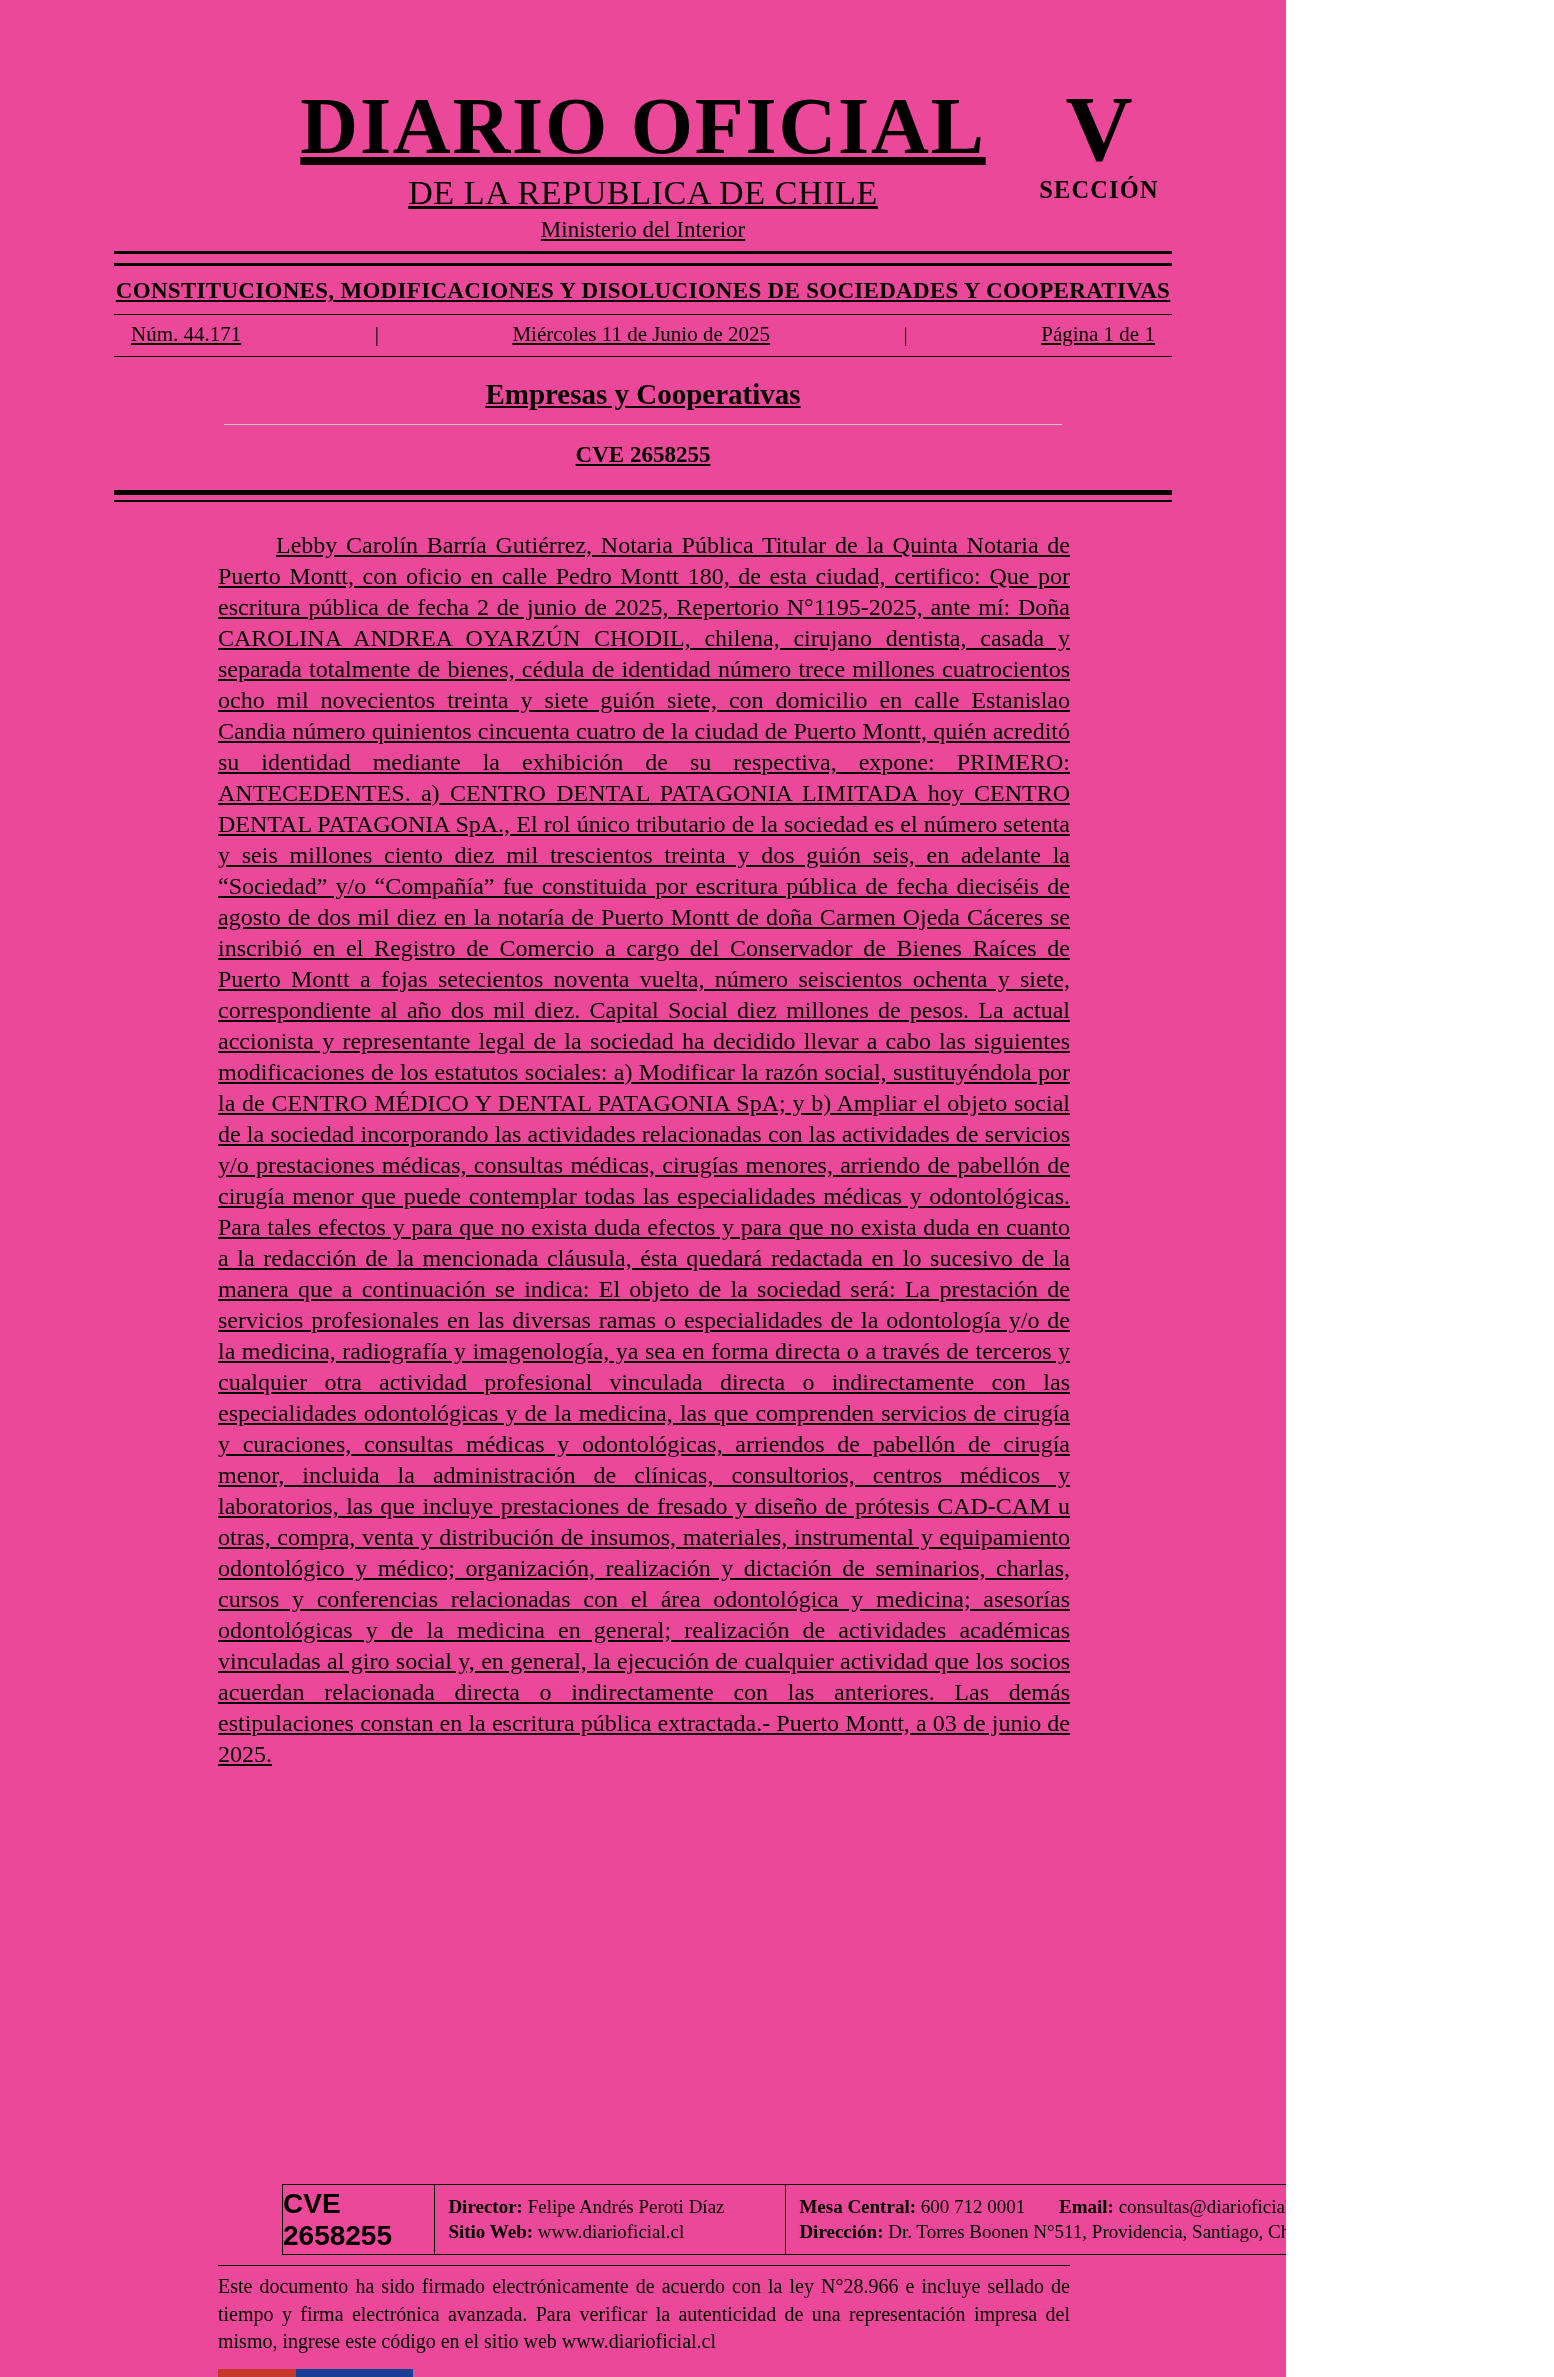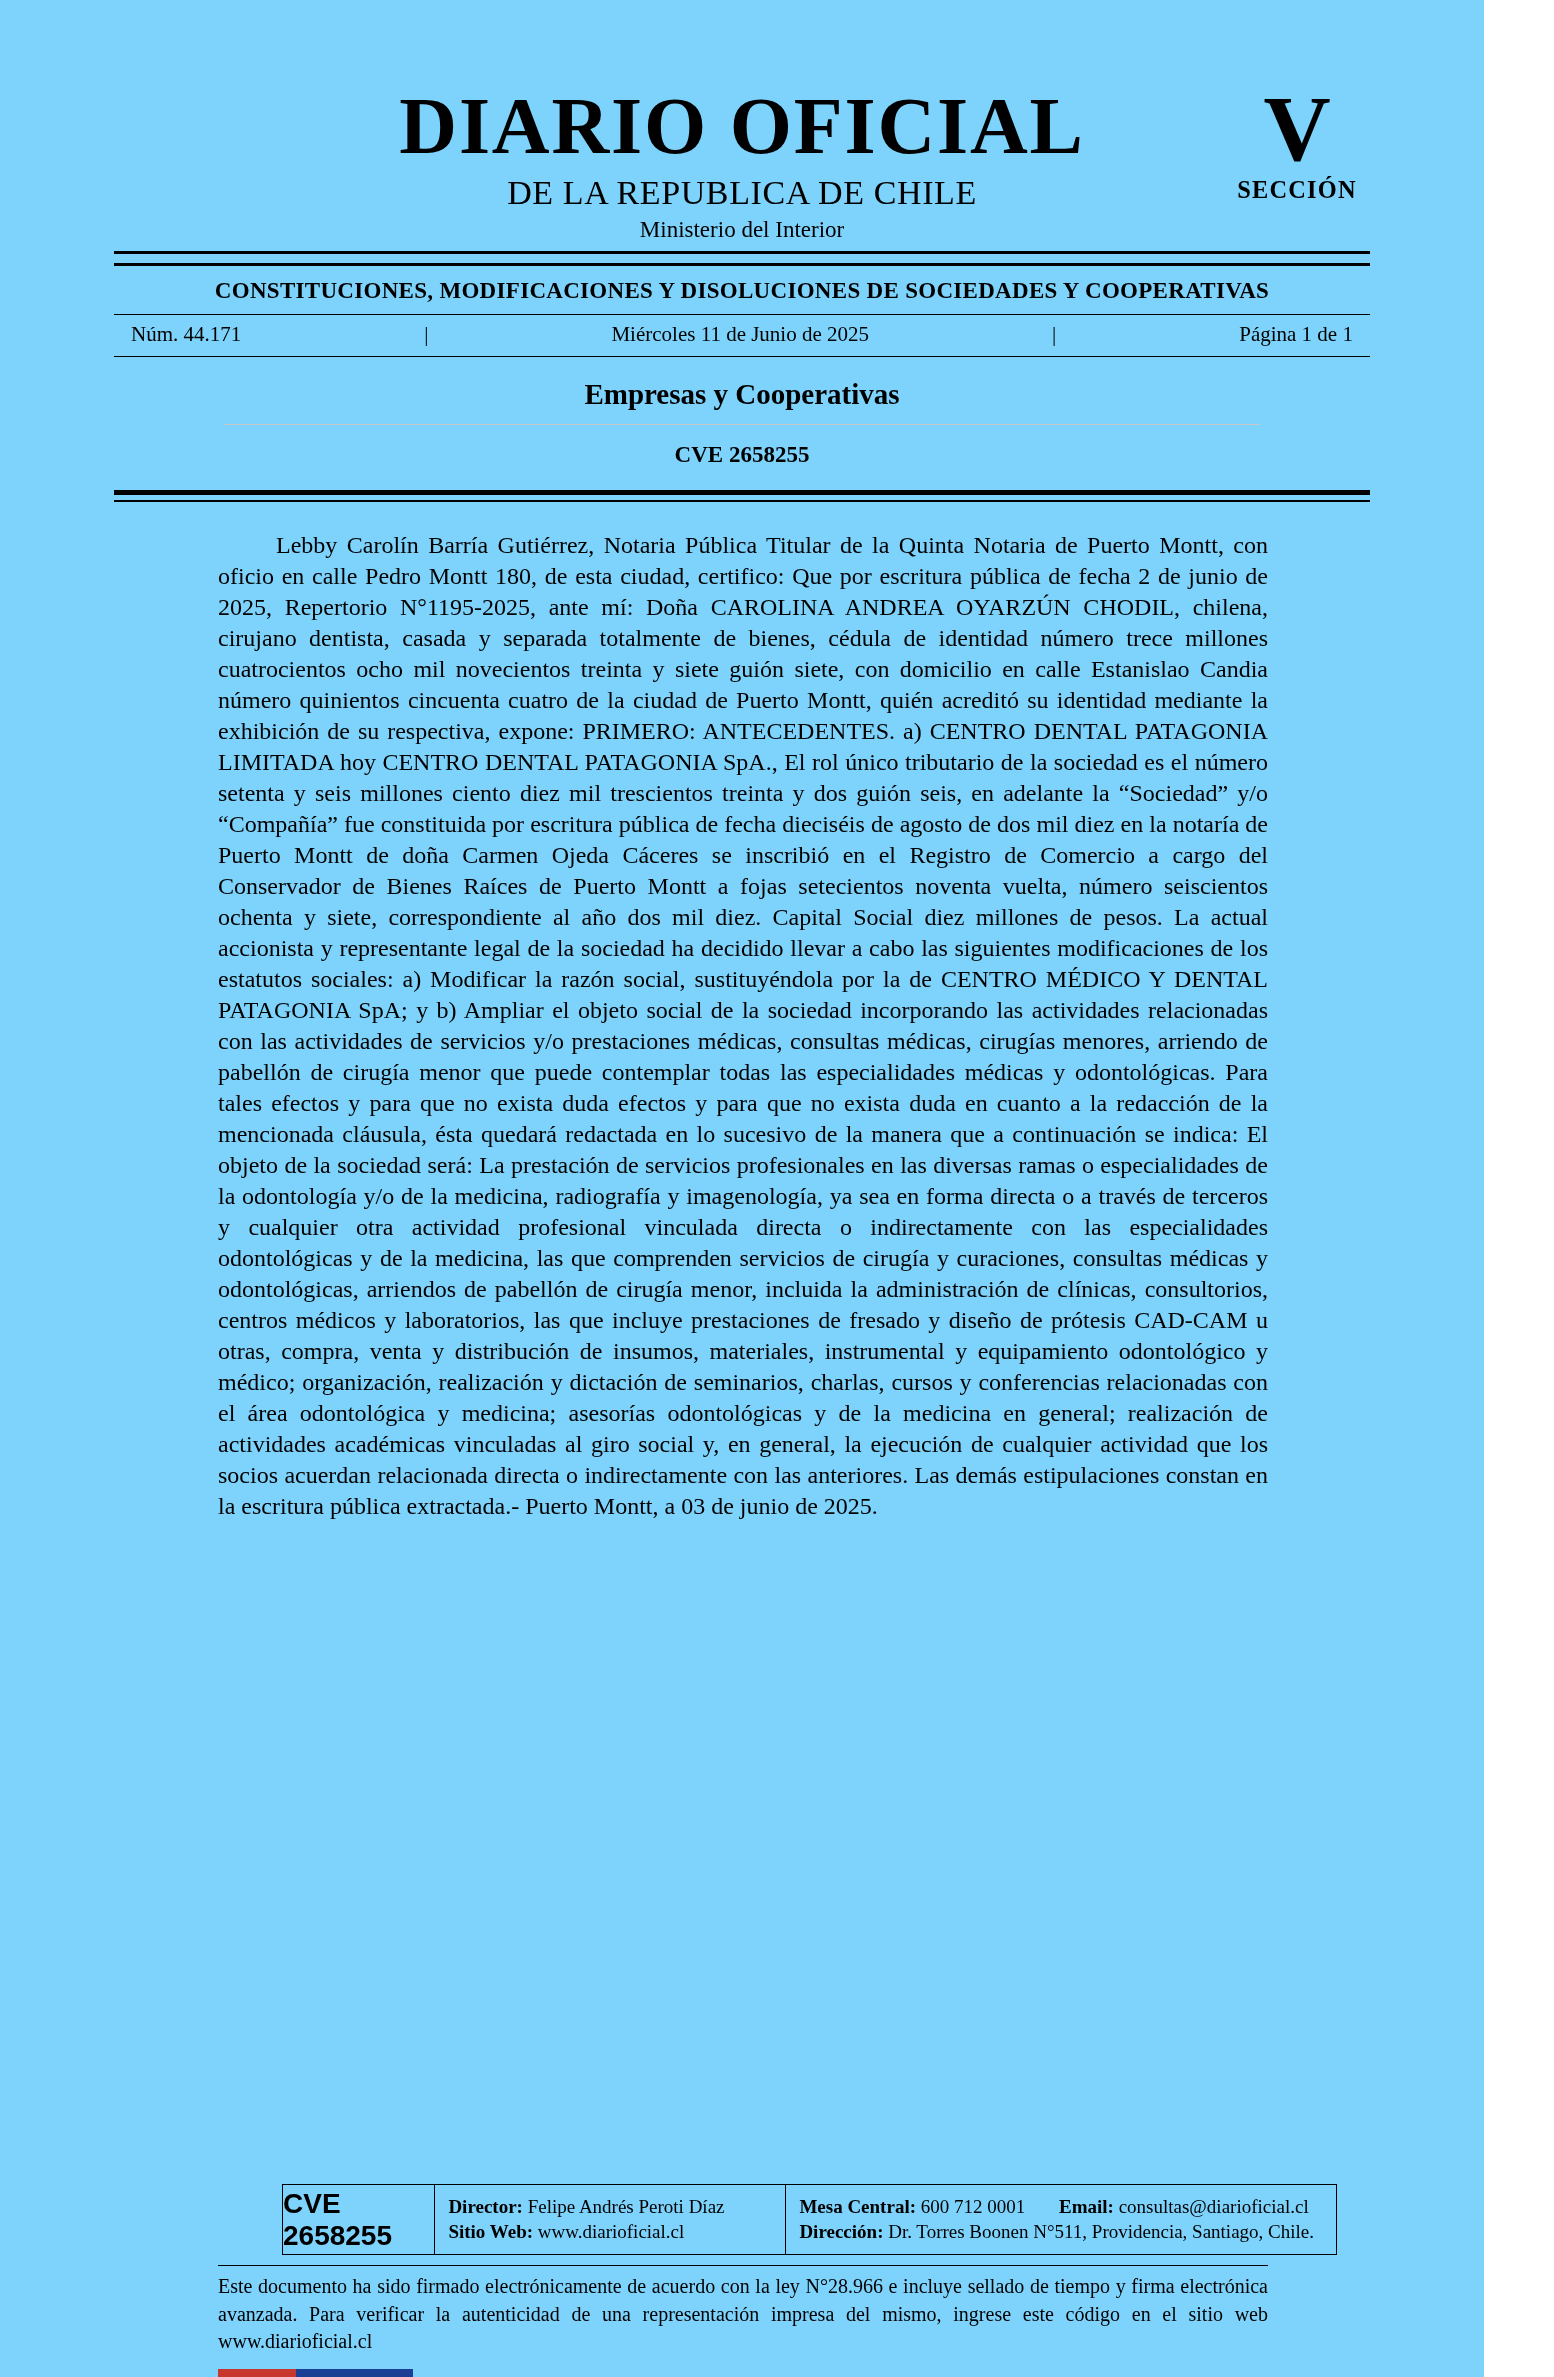--- a/index.html
+++ b/index.html
@@ -1,18 +1,18 @@
 <!DOCTYPE html>
 <html style="font-size:9.8px"><head>
 <meta charset="utf-8">
 <style>
   * { margin:0; padding:0; box-sizing:border-box; }
   html, body { background:#ffffff; }
   body { width:1554px; height:2377px; font-family:"Liberation Serif", serif; color:#000; }
-  .page { position:relative; width:1484px; height:2377px; background:#7dd3fc; overflow:hidden; }
+  .page { position:relative; width:1286px; height:2377px; background:#ec4899; overflow:hidden;text-decoration:underline; }
 
   
   .masthead { position:relative; margin:0 114px; padding-top:84px; text-align:center; }
   .masthead-title { font-size:80px; font-weight:bold; letter-spacing:1.8px; line-height:1.05; }
   .masthead-subtitle { font-size:34px; margin-top:6px; letter-spacing:0.6px; }
   .masthead-ministry { font-size:23px; margin-top:4.9px; }
   .section-box { position:absolute; top:85px; right:0; width:146px; text-align:center; }
   .section-letter { font-size:93px; font-weight:bold; line-height:0.95; }
   .section-label { font-size:24.4px; font-weight:bold; letter-spacing:1.2px; margin-top:2.4px; }
 

